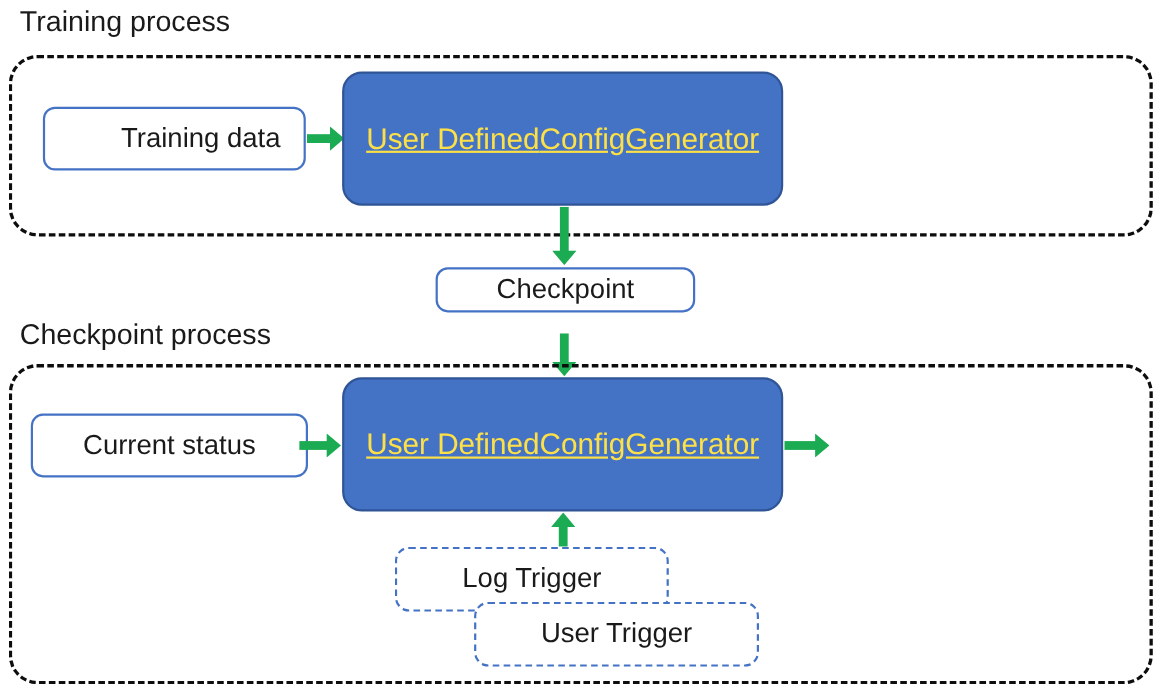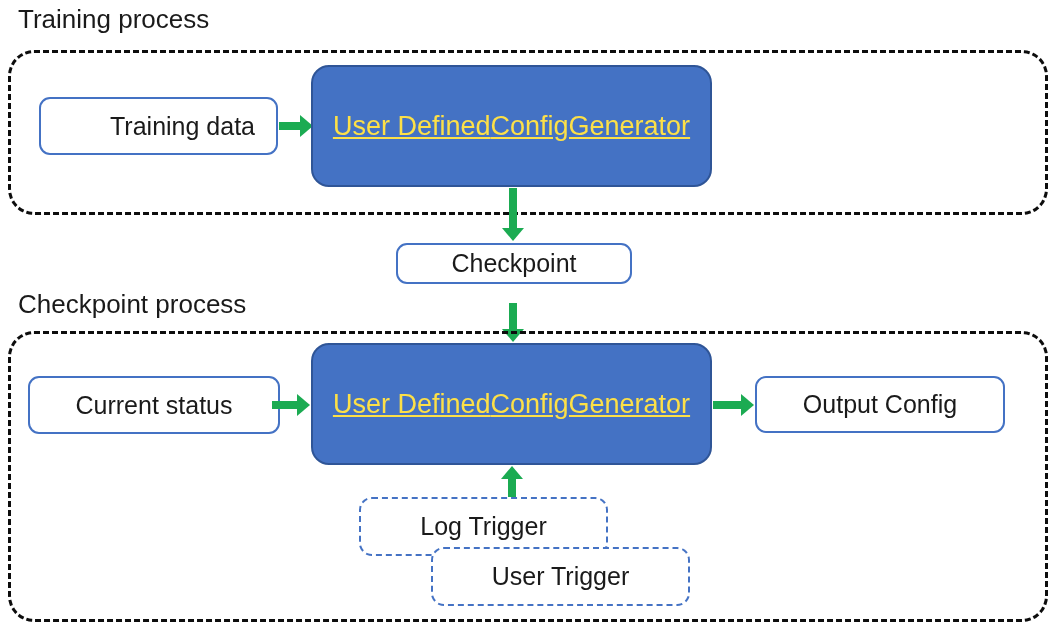--- a/index.html
+++ b/index.html
@@ -109,21 +109,20 @@
   <div class="node generator" style="left:311px;top:343px;width:401px;height:122px;">
     <span>User Defined</span>
     <span>ConfigGenerator</span>
   </div>
 
   <svg class="arrow" style="left:713px;top:394px;" width="41" height="22" viewBox="0 0 41 22">
     <rect x="0" y="7" width="29" height="8" fill="#1BAB52"></rect>
     <polygon points="28,0 41,11 28,22" fill="#1BAB52"></polygon>
   </svg>
 
-  <div class="node" style="left:755px;top:376px;width:250px;height:57px;">Output Config</div>
 
   <svg class="arrow" style="left:501px;top:466px;" width="22" height="31" viewBox="0 0 22 31">
     <rect x="7" y="11" width="8" height="20" fill="#1BAB52"></rect>
     <polygon points="0,13 11,0 22,13" fill="#1BAB52"></polygon>
   </svg>
 
   <div class="node trigger" style="left:359px;top:497px;width:249px;height:59px;z-index:1;">Log Trigger</div>
 
   <div class="node trigger" style="left:431px;top:547px;width:259px;height:59px;z-index:2;">User Trigger</div>
 

